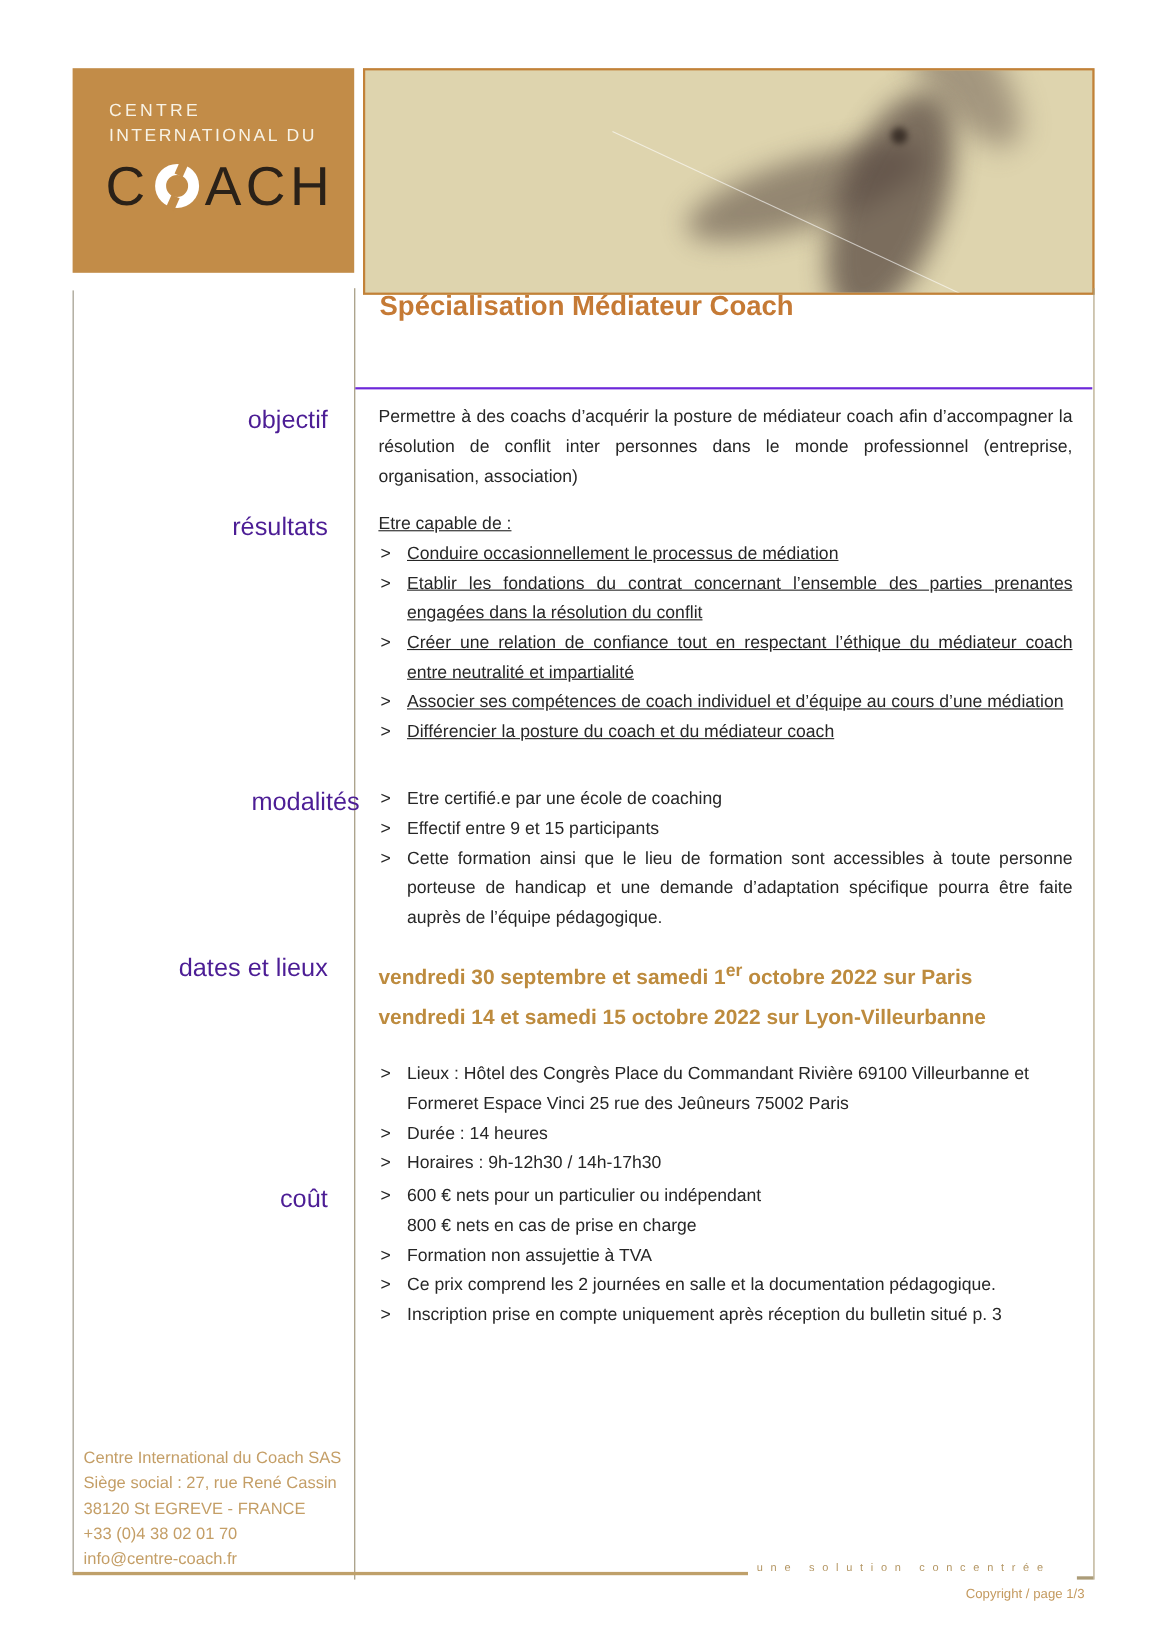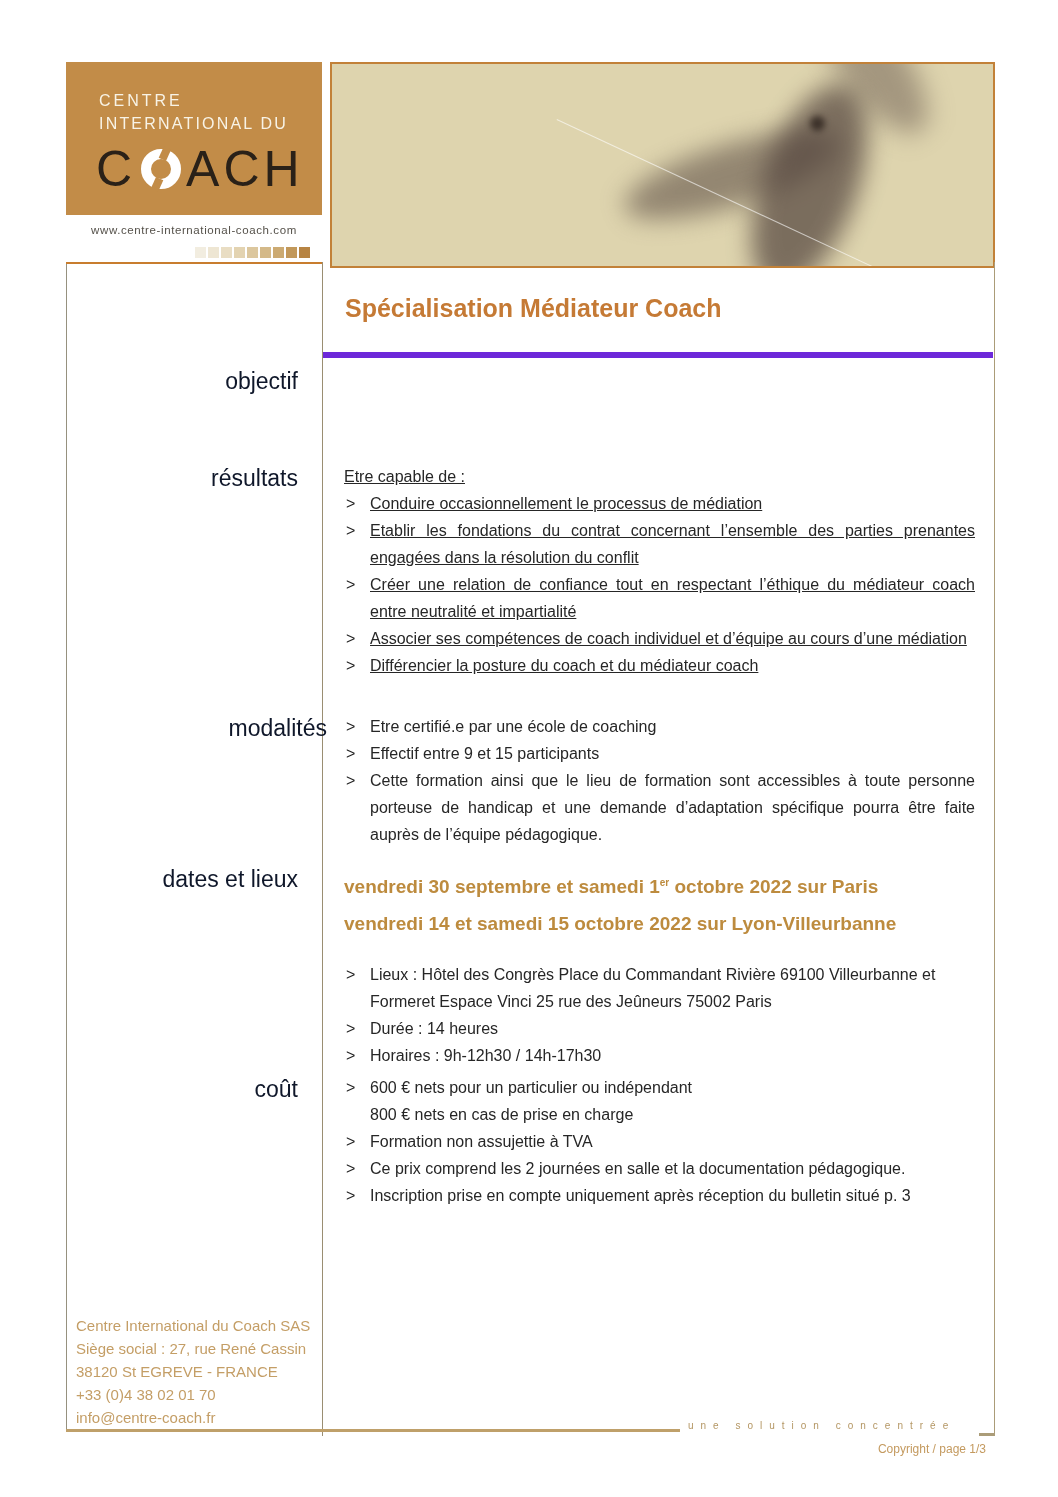--- a/index.html
+++ b/index.html
@@ -65,28 +65,28 @@
   .left-col-frame {
     position:absolute; left:66px; top:264px; width:256px; height:1166px;
     border-left:1px solid #96917f; background:#ffffff;
   }
   .content-col-frame {
     position:absolute; left:322px; top:262px; width:671px; height:1174px;
     border-left:1px solid #9a8e72; border-right:1px solid #ab9c78;
   }
   .title-block {
     position:absolute; left:323px; top:264px; width:670px; height:88px;
-    border-bottom:6px solid #6d28d9; display:flex; align-items:center;
+    border-bottom:2px solid #6d28d9; display:flex; 
   }
   .doc-title { margin-left:22px; font-size:25px; font-weight:bold; color:#c57a35; }
 
   
   .side-label {
     position:absolute; left:66px; width:232px; text-align:right;
-    font-size:23px; color:#0f172a; line-height:30px;
+    font-size:23px; color:#4c1d95; line-height:30px;
   }
   #label-objectif  { top:366px; }
   #label-resultats { top:463px; }
   #label-modalites { top:713px;margin-left:29px; }
   #label-dates     { top:864px; }
   #label-cout      { top:1074px; }
 
   
   .sec { position:absolute; left:344px; width:631px; font-size:16px; line-height:27px; }
   #sec-objectif  { top:366px; text-align:justify; }
@@ -94,21 +94,21 @@
   #sec-modalites { top:713px; }
   #sec-dates     { top:864px; }
   #sec-cout      { top:1074px; }
 
   .b-item { position:relative; padding-left:26px; }
   .b-item .mk { position:absolute; left:2px; top:0; }
   .just { text-align:justify; }
   .sub-item { padding-left:26px; }
 
   .date-h { font-size:19px; font-weight:bold; color:#bd8b3e; line-height:37px; margin:0; }
-  .date-h sup { font-size:10px;margin-top:48px; }
+  .date-h sup { font-size:16px;margin-top:48px; }
   .dates-list { margin-top:19px; }
 
   
   .footer-address {
     position:absolute; left:76px; top:1314px; width:240px;
     font-size:15px; line-height:23px; color:#c49e66;
   }
   .tagline-rule { position:absolute; left:66px; top:1429px; width:614px; height:3px; background:#bfa06a; }
   .tagline {
     position:absolute; left:688px; top:1420px; font-size:10px;
@@ -128,34 +128,20 @@
   <div class="logo-box">
     <div class="logo-line1">CENTRE</div>
     <div class="logo-line2">INTERNATIONAL DU</div>
     <div class="logo-coach">
       <span>C</span>
       <span class="logo-o"></span>
       <span>ACH</span>
     </div>
   </div>
 
-  <div class="url-strip">
-    <div class="website">www.centre-international-coach.com</div>
-    <div class="squares">
-      <span class="sq" style="background-color: rgb(242, 237, 224);"></span>
-      <span class="sq" style="background-color: rgb(238, 230, 211);"></span>
-      <span class="sq" style="background-color: rgb(233, 221, 195);"></span>
-      <span class="sq" style="background-color: rgb(227, 211, 177);"></span>
-      <span class="sq" style="background-color: rgb(220, 199, 158);"></span>
-      <span class="sq" style="background-color: rgb(212, 185, 137);"></span>
-      <span class="sq" style="background-color: rgb(204, 170, 114);"></span>
-      <span class="sq" style="background-color: rgb(194, 152, 90);"></span>
-      <span class="sq" style="background-color: rgb(183, 132, 67);"></span>
-    </div>
-  </div>
 
   <div class="hero">
     <div class="shape bird-wing-left"></div>
     <div class="shape bird-wing-top"></div>
     <div class="shape bird-body"></div>
     <div class="shape bird-head"></div>
     <div class="scratch"></div>
   </div>
 
   <div class="left-col-frame"></div>
@@ -164,20 +150,23 @@
   <div class="title-block">
     <div class="doc-title">Spécialisation Médiateur Coach</div>
   </div>
 
   <div class="side-label" id="label-objectif">objectif</div>
   <div class="side-label" id="label-resultats">résultats</div>
   <div class="side-label" id="label-modalites">modalités</div>
   <div class="side-label" id="label-dates">dates et lieux</div>
   <div class="side-label" id="label-cout">coût</div>
 
+  <div class="sec" id="sec-objectif">
+    <div>Permettre à des coachs d’acquérir la posture de médiateur coach afin d’accompagner la résolution de conflit inter personnes dans le monde professionnel (entreprise, organisation, association)</div>
+  </div>
 
   <div class="sec" id="sec-resultats">
     <div>Etre capable de :</div>
     <div class="b-item just">
       <span class="mk">&gt;</span>
       <span>Conduire occasionnellement le processus de médiation</span>
     </div>
     <div class="b-item just">
       <span class="mk">&gt;</span>
       <span>Etablir les fondations du contrat concernant l’ensemble des parties prenantes engagées dans la résolution du conflit</span>

